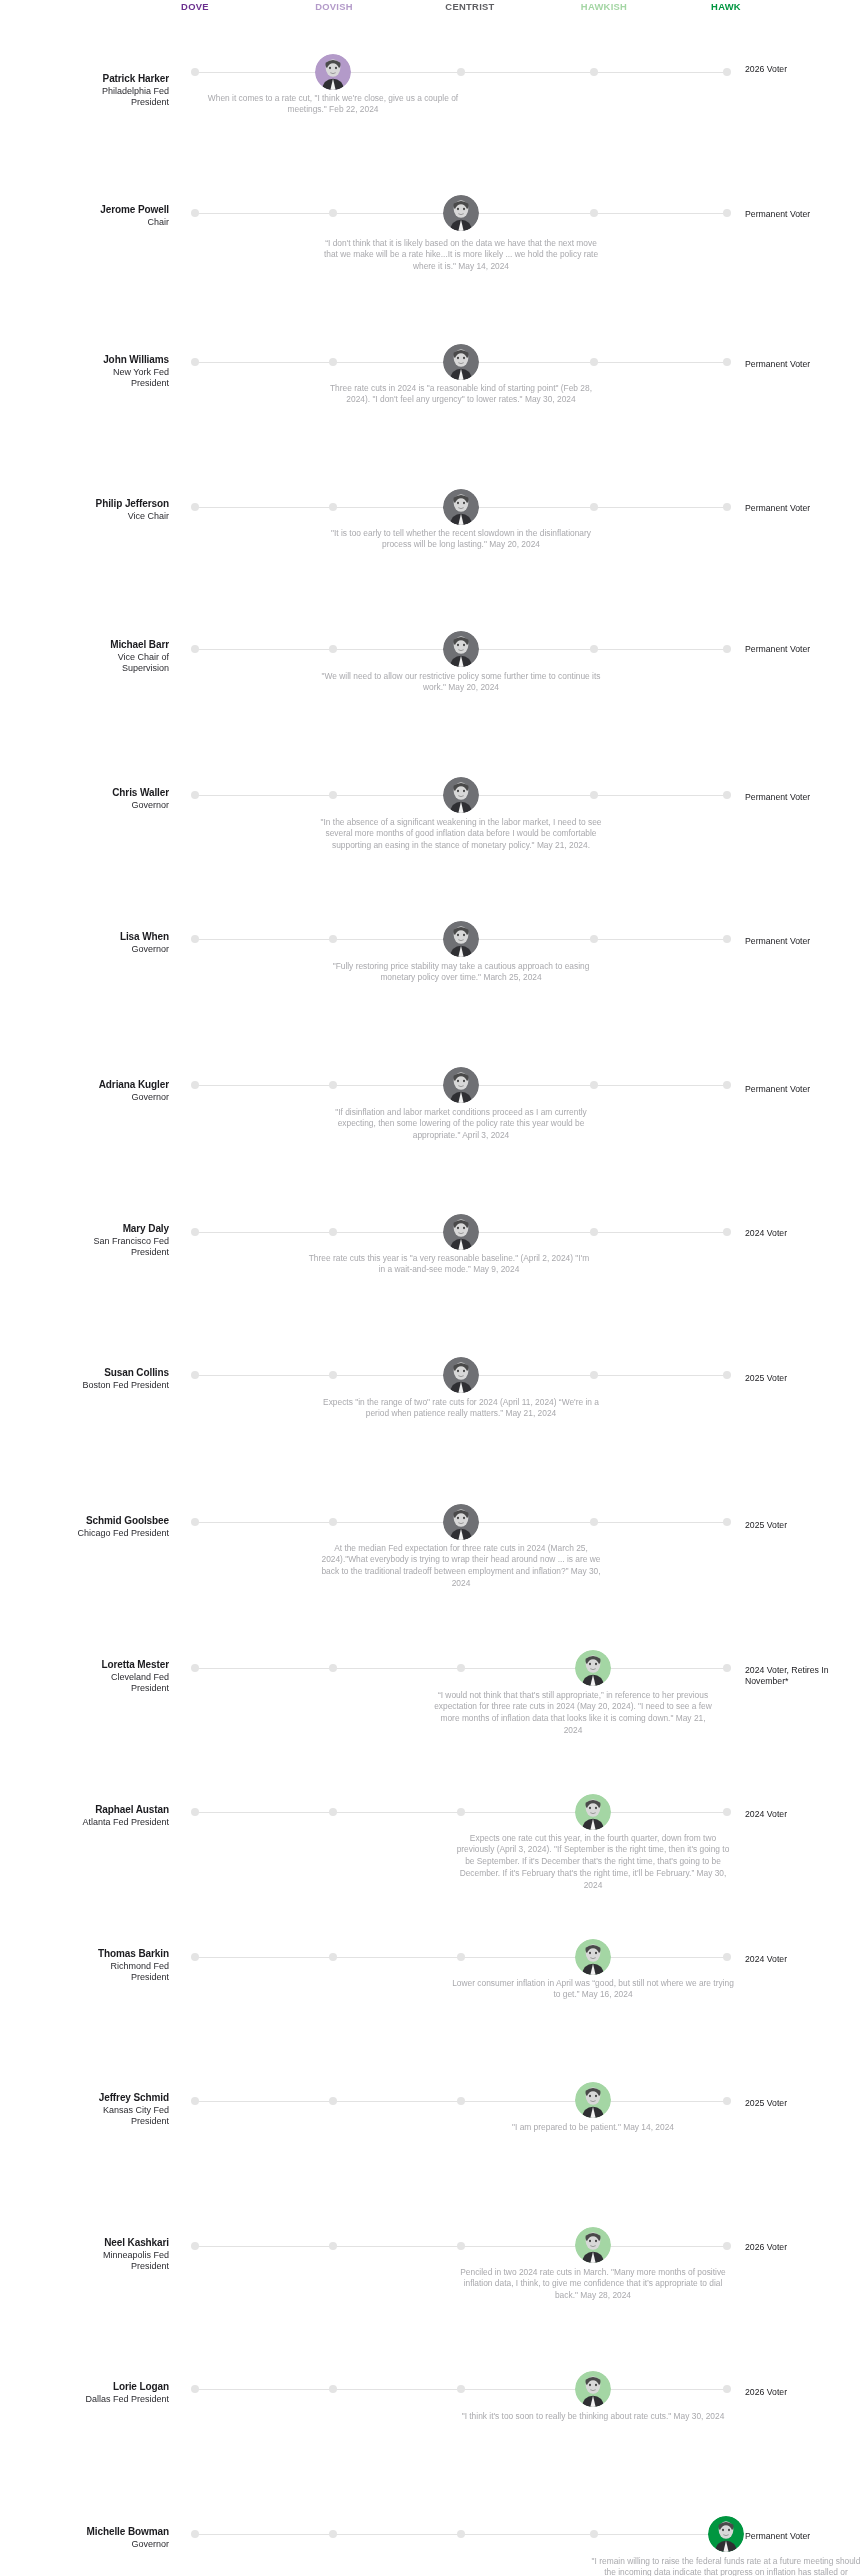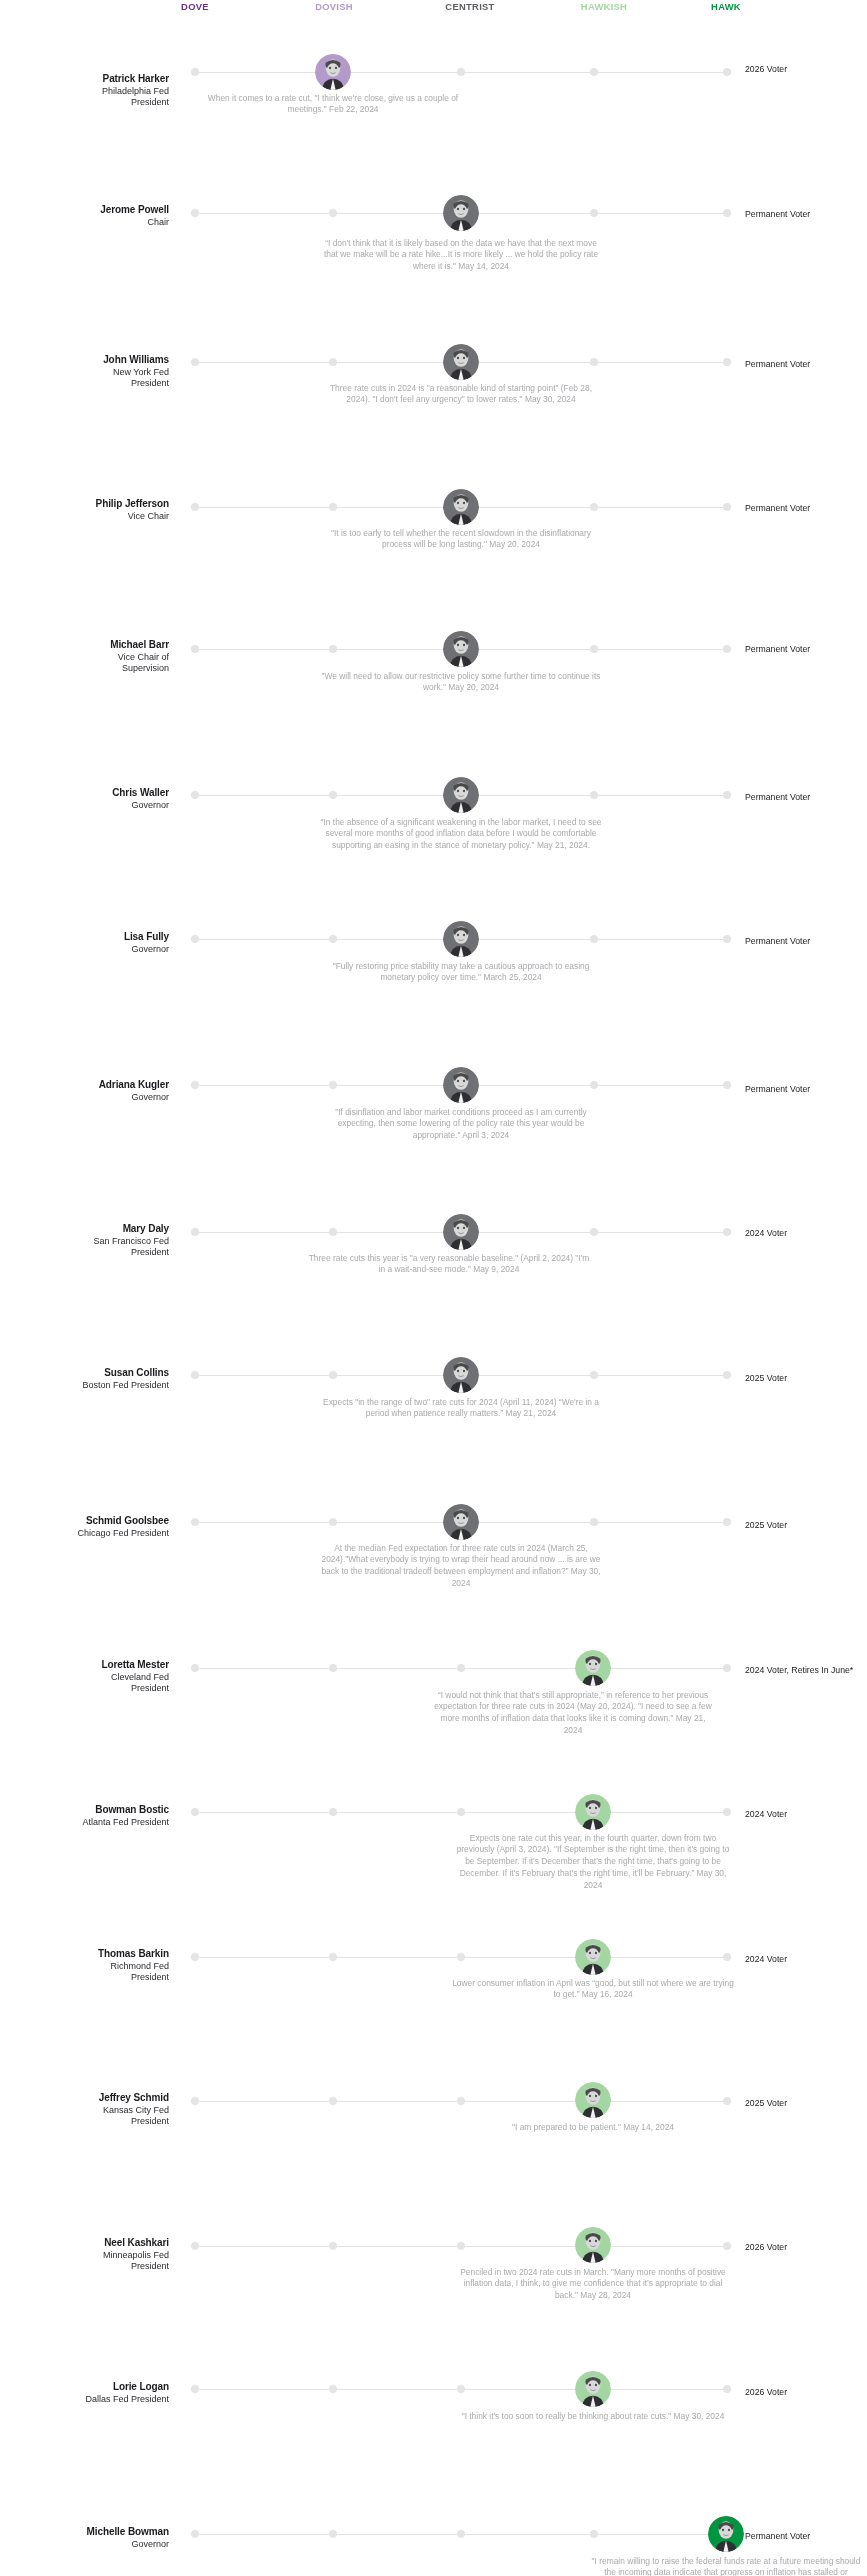--- a/index.html
+++ b/index.html
@@ -365,21 +365,21 @@
     </g>
   </svg>
       </span>
 
     <div class="quote" style="left:461px; top:799px">"In the absence of a significant weakening in the labor market, I need to see several more months of good inflation data before I would be comfortable supporting an easing in the stance of monetary policy." May 21, 2024.</div>
 
     <div class="voter-status" style="top:774px">Permanent Voter</div>
   </div>
   <div class="row">
     <div class="person-block" style="top:913px">
-      <div class="person-name">Lisa Fully</div>
+      <div class="person-name">Lisa When</div>
       <div class="person-title">Governor</div>
     </div>
 
     <div class="track" style="top:917px">
       <span class="track-line"></span>
       <span class="notch" style="left:0px"></span>
         <span class="notch" style="left:138px"></span>
         <span class="notch" style="left:266px"></span>
         <span class="notch" style="left:399px"></span>
         <span class="notch" style="left:532px"></span>
@@ -595,25 +595,25 @@
       <ellipse cx="31.5" cy="21" rx="1.5" ry="1.7" fill="#3a3a3a"></ellipse>
       <path d="M23 28 q4 3 8 0" stroke="#8a8a8a" stroke-width="1.2" fill="none"></path>
       <path d="M10 54 q3 -17 17 -17 q14 0 17 17z" fill="#2f2f33"></path>
       <path d="M27 37 l-4 17 h8z" fill="#f2f2f2"></path>
     </g>
   </svg>
       </span>
 
     <div class="quote" style="left:573px; top:1672px">“I would not think that that's still appropriate,” in reference to her previous expectation for three rate cuts in 2024 (May 20, 2024). "I need to see a few more months of inflation data that looks like it is coming down." May 21, 2024</div>
 
-    <div class="voter-status" style="top:1647px">2024 Voter, Retires In June*</div>
+    <div class="voter-status" style="top:1647px">2024 Voter, Retires In November*</div>
   </div>
   <div class="row">
     <div class="person-block" style="top:1786px">
-      <div class="person-name">Bowman Bostic</div>
+      <div class="person-name">Raphael Austan</div>
       <div class="person-title">Atlanta Fed President</div>
     </div>
 
     <div class="track" style="top:1790px">
       <span class="track-line"></span>
       <span class="notch" style="left:0px"></span>
         <span class="notch" style="left:138px"></span>
         <span class="notch" style="left:266px"></span>
         <span class="notch" style="left:399px"></span>
         <span class="notch" style="left:532px"></span>

